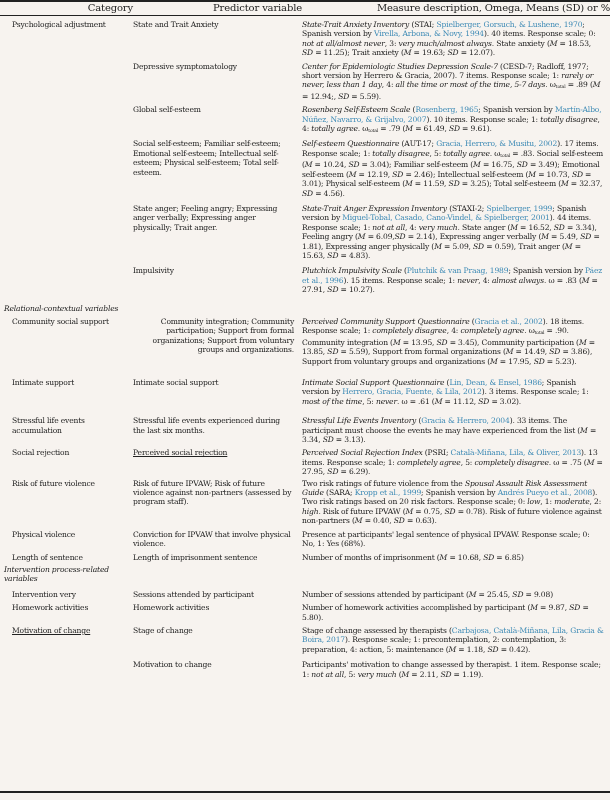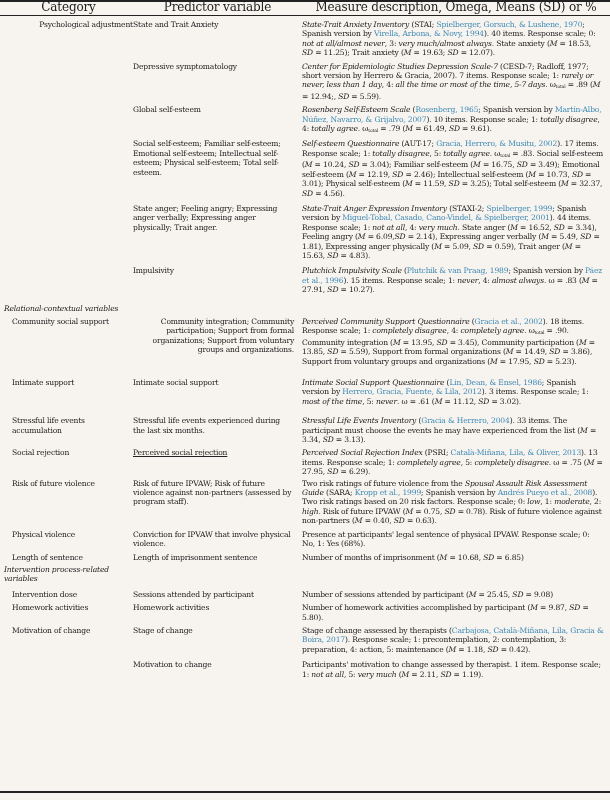--- a/index.html
+++ b/index.html
@@ -13,22 +13,22 @@
   table.t {
     position: absolute; left: 0; top: 0;
     width: 610px; border-collapse: collapse;
     font-size: 7.55px; line-height: 9.4px;
     letter-spacing: -0.15px;
   }
   .rule-top { position: absolute; left: 0; top: 0; width: 610px; height: 1.5px; background: #222; }
   .rule-head { position: absolute; left: 0; top: 15px; width: 610px; height: 1px; background: #222; }
   .rule-bot { position: absolute; left: 0; top: 791px; width: 610px; height: 1.5px; background: #222; }
   th {
-    font-weight: normal; text-align: center; vertical-align: top;
-    height: 15px; padding: 3px 0 0 0; font-size: 12px;
+    font-weight: normal; text-align: right; vertical-align: top;
+    height: 15px; padding: 3px 0 0 0; font-size: 10px;
   }
   th.c1 { padding-left: 4px; width: 129px; }
   th.c2 { width: 169px; }
   td { vertical-align: top; padding: 0; }
   td.c1 { padding-left: 12px; }
   td.c2 { padding-right: 8px; }
   td.c3 { padding-right: 6px; }
   tr.section td { font-style: italic; padding-left: 4px; }
   .it { font-style: italic; }
   .lk { color: #3d8ab5; }
@@ -43,21 +43,21 @@
   <table class="t">
     <thead>
       <tr>
         <th class="c1">Category</th>
         <th class="c2">Predictor variable</th>
         <th class="c3">Measure description, Omega, Means (SD) or %</th>
       </tr>
     </thead>
     <tbody id="tbody">
         <tr>
-          <td class="c1" style="padding-top: 2px; text-align: right;">Psychological adjustment</td>
+          <td class="c1" style="padding-top: 2px;">Psychological adjustment</td>
           <td class="c2" style="padding-top: 2px;">State and Trait Anxiety</td>
           <td class="c3" style="padding-top: 2px;"><span class="it">State-Trait Anxiety Inventory</span><span> (STAI; </span><span class="lk" style="color: rgb(61, 138, 181);">Spielberger, Gorsuch, &amp; Lushene, 1970</span><span>; Spanish version by </span><span class="lk" style="color: rgb(61, 138, 181);">Virella, Arbona, &amp; Novy, 1994</span><span>). 40 items. Response scale; 0: </span><span class="it">not at all/almost never</span><span>, 3: </span><span class="it">very much/almost always</span><span>. State anxiety (</span><span class="it">M</span><span> = 18.53, </span><span class="it">SD</span><span> = 11.25); Trait anxiety (</span><span class="it">M</span><span> = 19.63; </span><span class="it">SD</span><span> = 12.07).</span></td>
         </tr>
         <tr>
           <td class="c1" style="padding-top: 4px;"></td>
           <td class="c2" style="padding-top: 4px;">Depressive symptomatology</td>
           <td class="c3" style="padding-top: 4px;"><span class="it">Center for Epidemiologic Studies Depression Scale-7</span><span> (CESD-7; Radloff, 1977; short version by Herrero &amp; Gracia, 2007). 7 items. Response scale; 1: </span><span class="it">rarely or never, less than 1 day</span><span>, 4: </span><span class="it">all the time or most of the time, 5-7 days</span><span>. ω</span><span class="sub">total</span><span> = .89 (</span><span class="it">M</span><span> = 12.94;, </span><span class="it">SD</span><span> = 5.59).</span></td>
         </tr>
         <tr>
           <td class="c1" style="padding-top: 4px;"></td>
@@ -114,31 +114,31 @@
         </tr>
         <tr>
           <td class="c1" style="padding-top: 4px;">Length of sentence</td>
           <td class="c2" style="padding-top: 4px;">Length of imprisonment sentence</td>
           <td class="c3" style="padding-top: 4px;"><span>Number of months of imprisonment (</span><span class="it">M</span><span> = 10.68, </span><span class="it">SD</span><span> = 6.85)</span></td>
         </tr>
         <tr class="section">
           <td colspan="3" style="padding-top: 3px; padding-bottom: 2px; padding-right: 480px;">Intervention process-related variables</td>
         </tr>
         <tr>
-          <td class="c1" style="padding-top: 4px;">Intervention dose</td>
+          <td class="c1" style="padding-top: 4px;">Intervention very</td>
           <td class="c2" style="padding-top: 4px;">Sessions attended by participant</td>
           <td class="c3" style="padding-top: 4px;"><span>Number of sessions attended by participant (</span><span class="it">M</span><span> = 25.45, </span><span class="it">SD</span><span> = 9.08)</span></td>
         </tr>
         <tr>
           <td class="c1" style="padding-top: 4px;">Homework activities</td>
           <td class="c2" style="padding-top: 4px;">Homework activities</td>
           <td class="c3" style="padding-top: 4px;"><span>Number of homework activities accomplished by participant (</span><span class="it">M</span><span> = 9.87, </span><span class="it">SD</span><span> = 5.80).</span></td>
         </tr>
         <tr>
-          <td class="c1" style="padding-top: 4px; padding-bottom: 2px;">Motivation of change</td>
+          <td class="c1" style="padding-top: 4px; padding-bottom: 2px; text-decoration: underline;">Motivation of change</td>
           <td class="c2" style="padding-top: 4px; padding-bottom: 2px;">Stage of change</td>
           <td class="c3" style="padding-top: 4px; padding-bottom: 2px;"><span>Stage of change assessed by therapists (</span><span class="lk" style="color: rgb(61, 138, 181);">Carbajosa, Català-Miñana, Lila, Gracia &amp; Boira, 2017</span><span>). Response scale; 1: precontemplation, 2: contemplation, 3: preparation, 4: action, 5: maintenance (</span><span class="it">M</span><span> = 1.18, </span><span class="it">SD</span><span> = 0.42).</span></td>
         </tr>
         <tr>
           <td class="c1" style="padding-top: 4px; padding-bottom: 14px;"></td>
           <td class="c2" style="padding-top: 4px; padding-bottom: 14px;">Motivation to change</td>
           <td class="c3" style="padding-top: 4px; padding-bottom: 14px;"><span>Participants' motivation to change assessed by therapist. 1 item. Response scale; 1: </span><span class="it">not at all</span><span>, 5: </span><span class="it">very much</span><span> (</span><span class="it">M</span><span> = 2.11, </span><span class="it">SD</span><span> = 1.19).</span></td>
         </tr>
       </tbody>
   </table>

